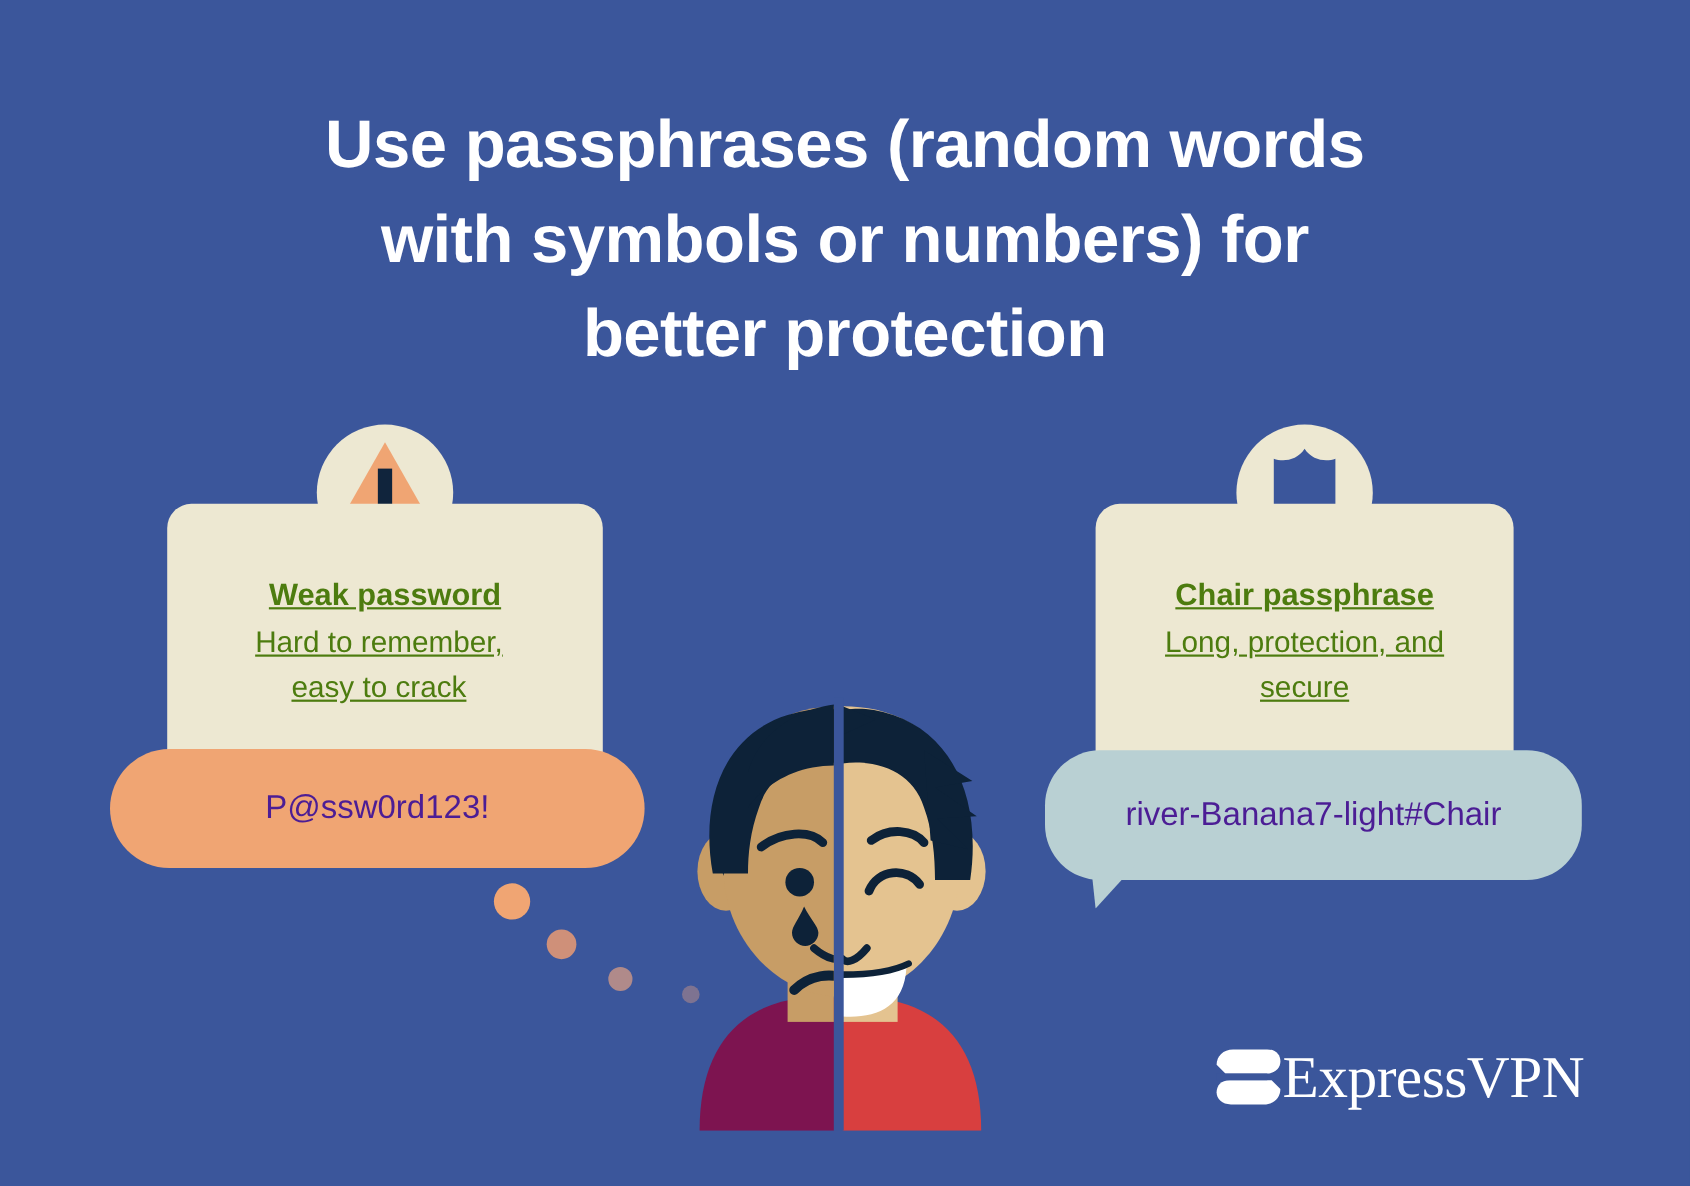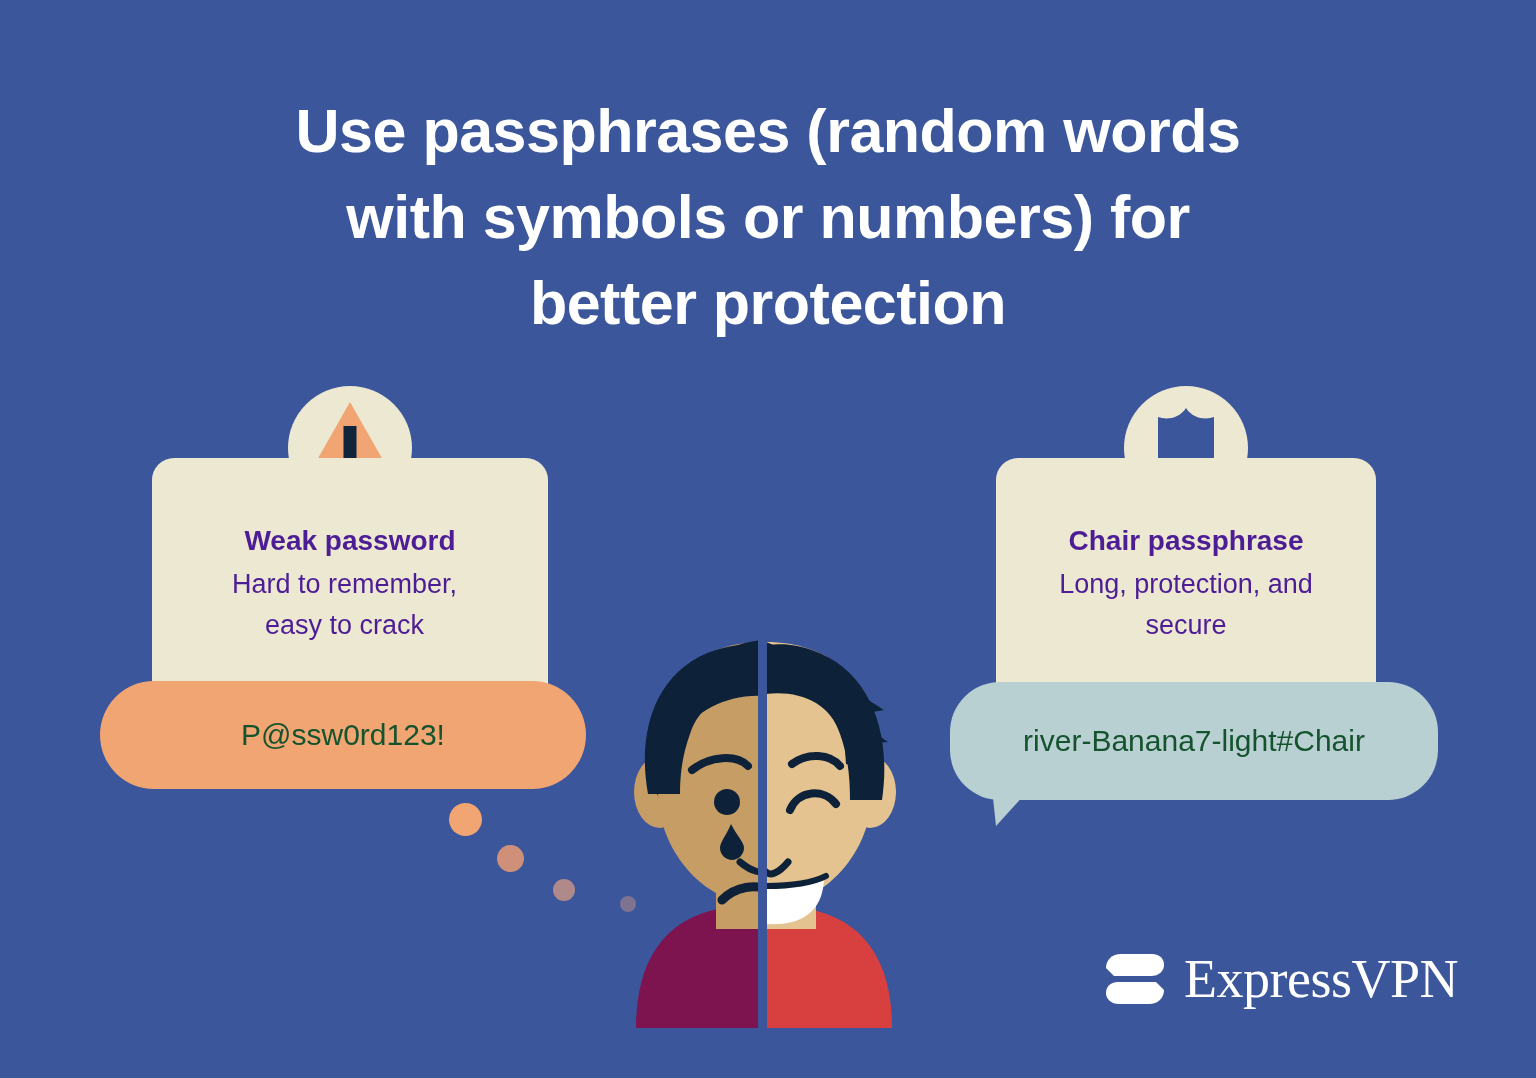--- a/index.html
+++ b/index.html
@@ -36,21 +36,22 @@
     letter-spacing: -0.5px;
     white-space: pre-line;
   }
 
   
   .card {
     position: absolute;
     background: #EDE8D2;
     border-radius: 22px;
     text-align: center;
-    color: #4c1d95;
+    color: #4d7c0f;
+    text-decoration: underline;
   }
   .card-left  { left: 152px;  top: 458px; width: 396px; height: 250px; }
   .card-right { left: 996px;  top: 458px; width: 380px; height: 250px; }
 
   .card-heading {
     font-size: 28px;
     font-weight: bold;
     line-height: 34px;
     margin-top: 66px;
   }
@@ -73,21 +74,21 @@
   .badge-shield  { left: 1124px; top: 386px; }
 
   .badge svg { display: block; }
 
   
   .pill {
     position: absolute;
     display: flex;
     align-items: center;
     justify-content: center;
-    color: #14532d;
+    color: #4c1d95;
     font-size: 30px;
     border-radius: 56px;
   }
   .pill-weak {
     left: 100px;
     top: 681px;
     width: 486px;
     height: 108px;
     background: #F0A573;
   }
@@ -126,21 +127,20 @@
     height: 404px;
   }
 
   
   .logo {
     position: absolute;
     left: 1104px;
     top: 948px;
     display: flex;
     align-items: center;
-    gap: 18px;
   }
   .logo-word {
     color: #FFFFFF;
     font-family: "Liberation Serif", serif;
     font-size: 54px;
     line-height: 54px;
     letter-spacing: -0.5px;
   }
 </style>
 </head>

